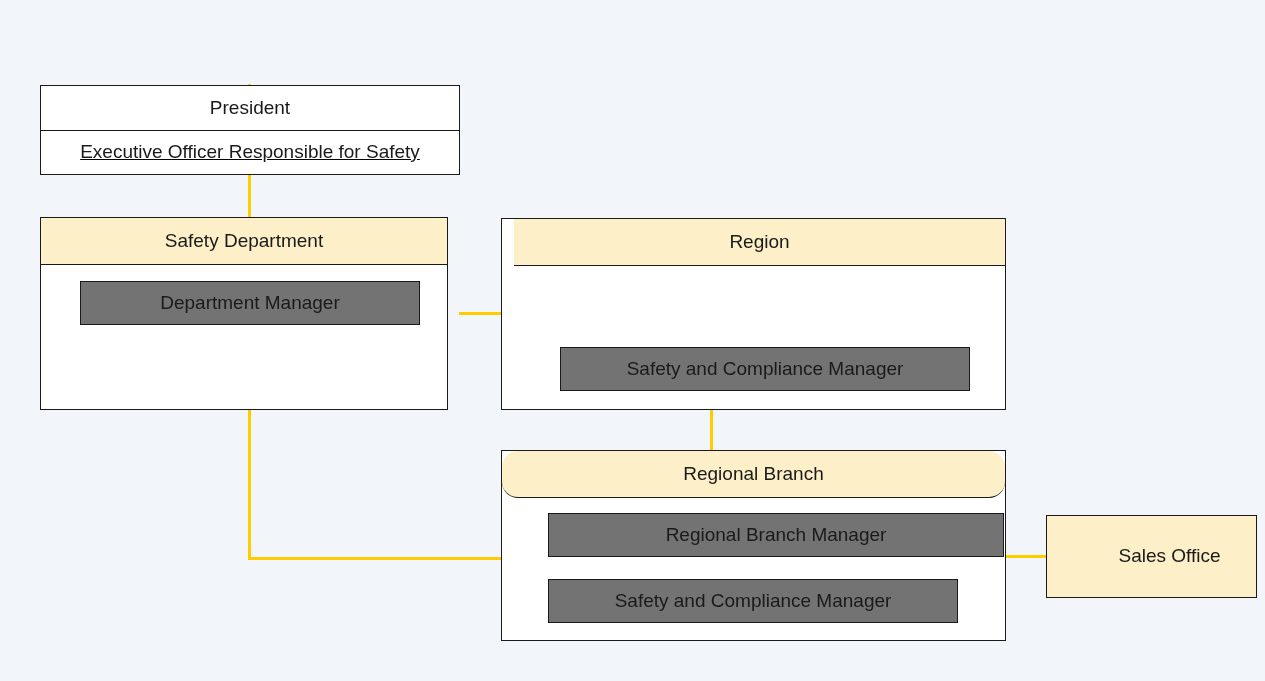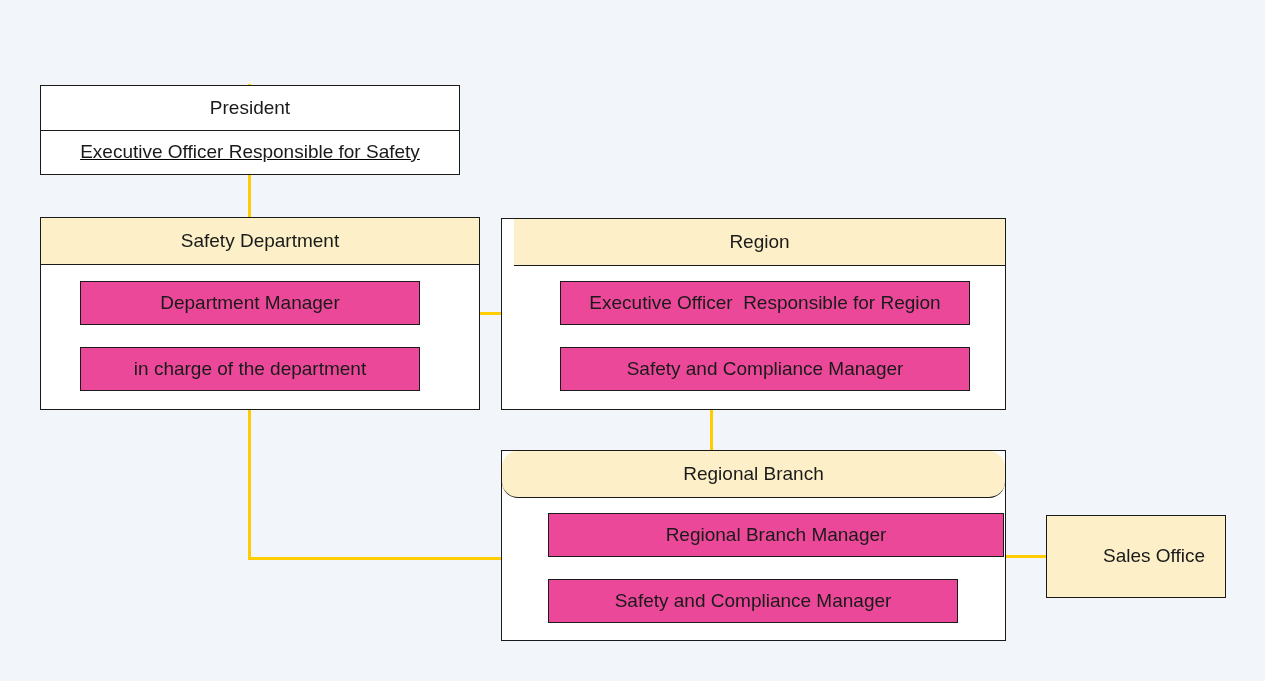--- a/index.html
+++ b/index.html
@@ -75,21 +75,21 @@
     white-space: pre;
   }
   .group-body {
     flex: 1 1 auto;
     position: relative;
   }
   .subnode {
     position: absolute;
     box-sizing: border-box;
     border: 1.6px solid #1a1a1a;
-    background: #ec4899;
+    background: #737373;
     display: flex;
     align-items: center;
     justify-content: center;
   }
   .subnode-label {
     font-size: 19px;
     color: #1a1a1a;
     white-space: pre;
     text-align: center;
   }
@@ -114,59 +114,53 @@
   <div class="conn conn-h" style="left:1004px; top:555px; width:44px;"></div>
 
   <div class="node" style="left:40px; top:41px; width:420px; height:46px;margin-top:44px;">
     <span class="node-label">President</span>
   </div>
 
   <div class="node" style="left:40px; top:130px; width:420px; height:45px;text-decoration:underline;">
     <span class="node-label">Executive Officer Responsible for Safety</span>
   </div>
 
-  <div class="group" style="left:40px; top:217px; width:440px; height:193px;">
+  <div class="group" style="left:40px; top:217px; width:408px; height:193px;">
     <div class="group-header" style="height:47px;">
       <span class="group-header-label">Safety Department</span>
     </div>
     <div class="group-body">
       <div class="subnode" style="left:39px; top:16px; width:340px; height:44px;">
         <span class="subnode-label">Department Manager</span>
-      </div>
-      <div class="subnode" style="left:39px; top:82px; width:340px; height:44px;">
-        <span class="subnode-label">in charge of the department</span>
       </div>
     </div>
   </div>
 
   <div class="group" style="left:501px; top:218px; width:505px; height:192px;padding-left:12px;">
     <div class="group-header" style="height:47px;">
       <span class="group-header-label">Region</span>
     </div>
     <div class="group-body">
-      <div class="subnode" style="left:46px; top:15px; width:410px; height:44px;">
-        <span class="subnode-label">Executive Officer  Responsible for Region</span>
-      </div>
       <div class="subnode" style="left:46px; top:81px; width:410px; height:44px;">
         <span class="subnode-label">Safety and Compliance Manager</span>
       </div>
     </div>
   </div>
 
   <div class="group" style="left:501px; top:450px; width:505px; height:191px;">
     <div class="group-header" style="height:47px;border-radius:16px;">
       <span class="group-header-label">Regional Branch</span>
     </div>
     <div class="group-body">
       <div class="subnode" style="left:46px; top:15px; width:456px; height:44px;">
         <span class="subnode-label">Regional Branch Manager</span>
       </div>
       <div class="subnode" style="left:46px; top:81px; width:410px; height:44px;">
         <span class="subnode-label">Safety and Compliance Manager</span>
       </div>
     </div>
   </div>
 
-  <div class="node node-cream" style="left:1046px; top:515px; width:180px; height:83px;padding-left:36px;">
+  <div class="node node-cream" style="left:1046px; top:515px; width:211px; height:83px;padding-left:36px;">
     <span class="node-label">Sales Office</span>
   </div>
 
 </div>
 
 </body></html>

